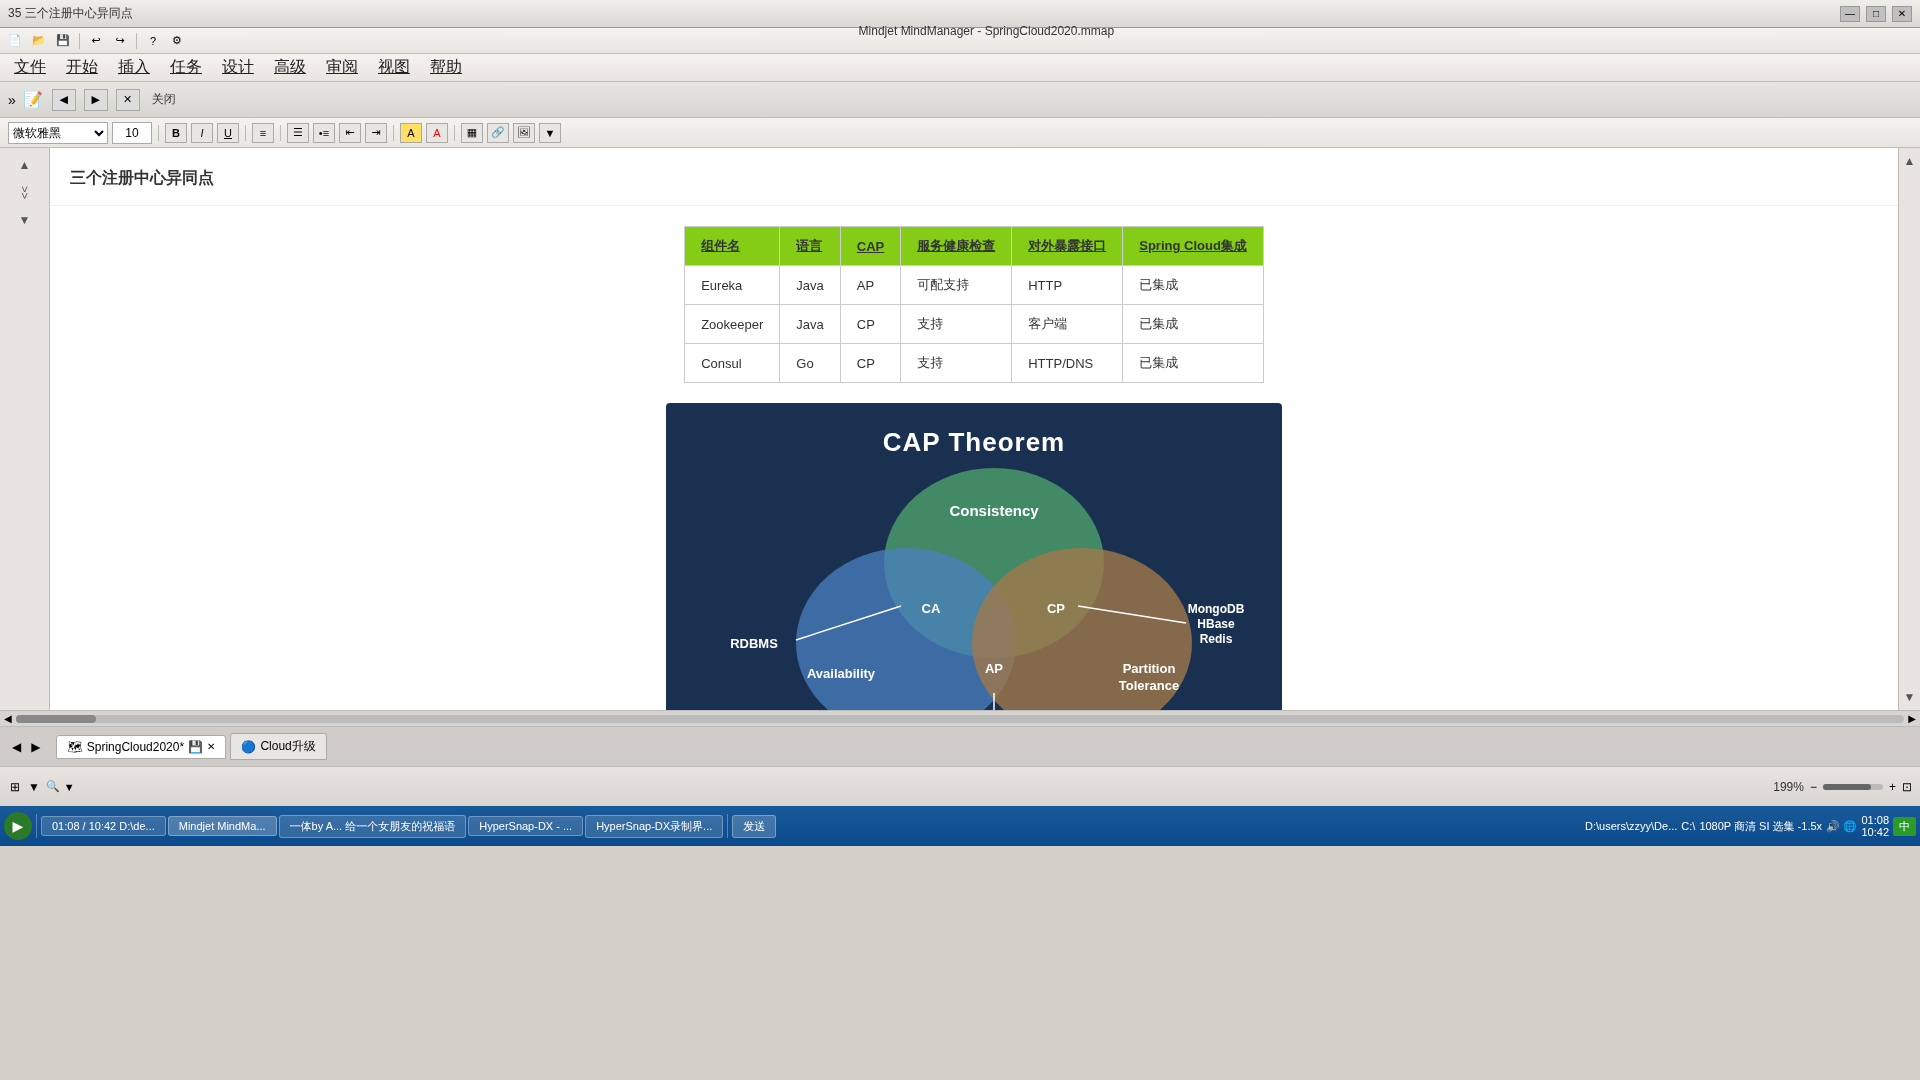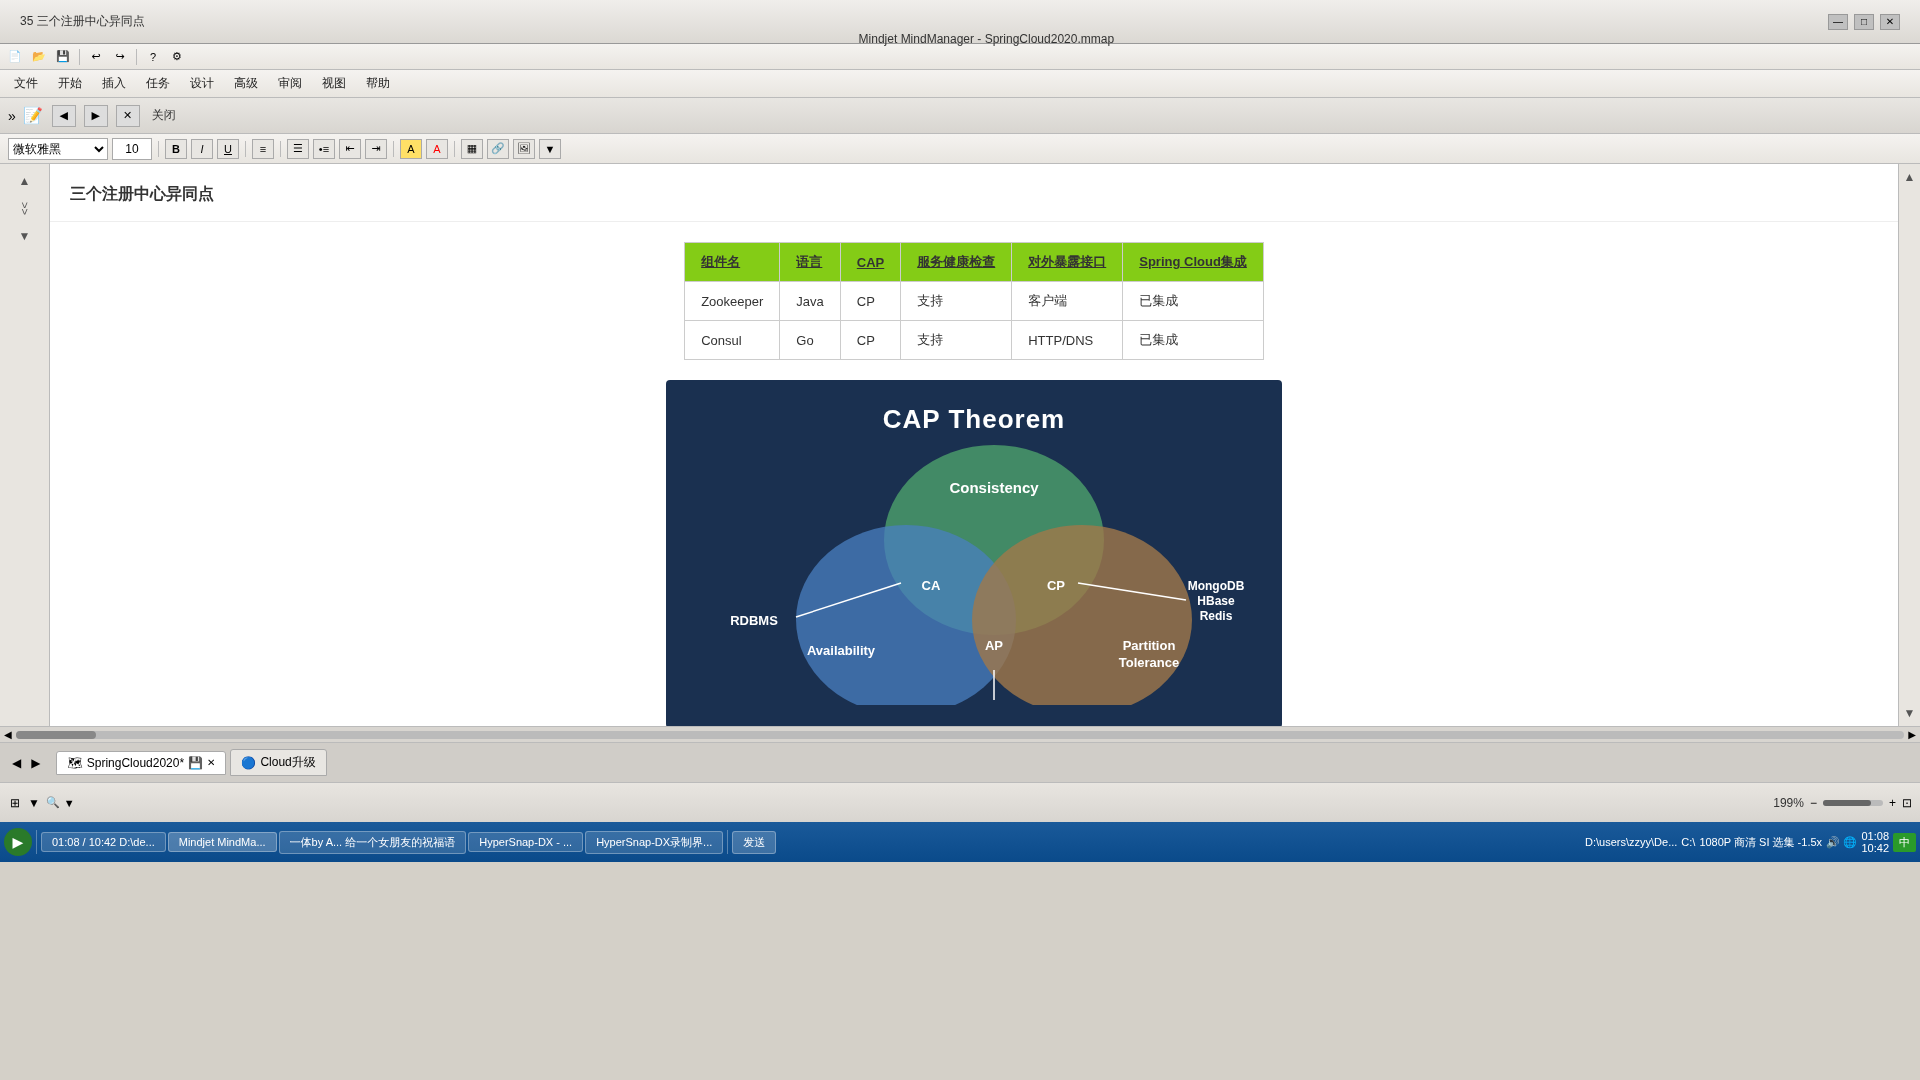--- a/index.html
+++ b/index.html
@@ -1,25 +1,25 @@
 <!DOCTYPE html>
 <html><head>
   <meta charset="utf-8">
   <style>
     * { margin: 0; padding: 0; box-sizing: border-box; }
     body { width: 1920px; height: 1080px; font-family: '微软雅黑', 'Microsoft YaHei', sans-serif; background: #d4d0c8; overflow: hidden; font-size: 13px; }
 
     
     .title-bar {
-      height: 44px;
+      height: 28px;
       background: linear-gradient(to bottom, #f0eeeb, #dbd8d3);
       display: flex;
       align-items: center;
       justify-content: space-between;
-      padding: 0 20px;
+      padding: 0 8px;
       border-bottom: 1px solid #999;
     }
     .title-bar-left { display: flex; align-items: center; gap: 4px; }
     .title-bar-center { font-size: 12px; color: #333; margin-top: 35px; }
     .title-bar-right { display: flex; align-items: center; gap: 6px; font-size: 12px; }
     .title-btn { width: 20px; height: 16px; background: #c0c0c0; border: 1px solid #999; display: flex; align-items: center; justify-content: center; cursor: pointer; font-size: 10px; }
 
     
     .toolbar-icons {
       height: 26px;
@@ -35,21 +35,21 @@
 
     
     .menu-bar {
       height: 28px;
       background: linear-gradient(to bottom, #f5f3f0, #e8e5e0);
       display: flex;
       align-items: center;
       padding: 0 4px;
       border-bottom: 1px solid #bbb;
     }
-    .menu-item { padding: 3px 10px; font-size: 12px; cursor: pointer; color: #222; }
+    .menu-item { padding: 3px 10px; font-size: 16px; cursor: pointer; color: #222; text-decoration: underline; }
 
     
     .panel-header {
       height: 36px;
       background: linear-gradient(to bottom, #e8e6e2, #d8d5d0);
       display: flex;
       align-items: center;
       padding: 0 8px;
       border-bottom: 1px solid #bbb;
       gap: 8px;
@@ -333,20 +333,28 @@
             <th>组件名</th>
             <th>语言</th>
             <th>CAP</th>
             <th>服务健康检查</th>
             <th>对外暴露接口</th>
             <th>Spring Cloud集成</th>
           </tr>
         </thead>
         <tbody>
           <tr>
+            <td>Eureka</td>
+            <td>Java</td>
+            <td>AP</td>
+            <td>可配支持</td>
+            <td>HTTP</td>
+            <td>已集成</td>
+          </tr>
+          <tr>
             <td>Zookeeper</td>
             <td>Java</td>
             <td>CP</td>
             <td>支持</td>
             <td>客户端</td>
             <td>已集成</td>
           </tr>
           <tr>
             <td>Consul</td>
             <td>Go</td>

